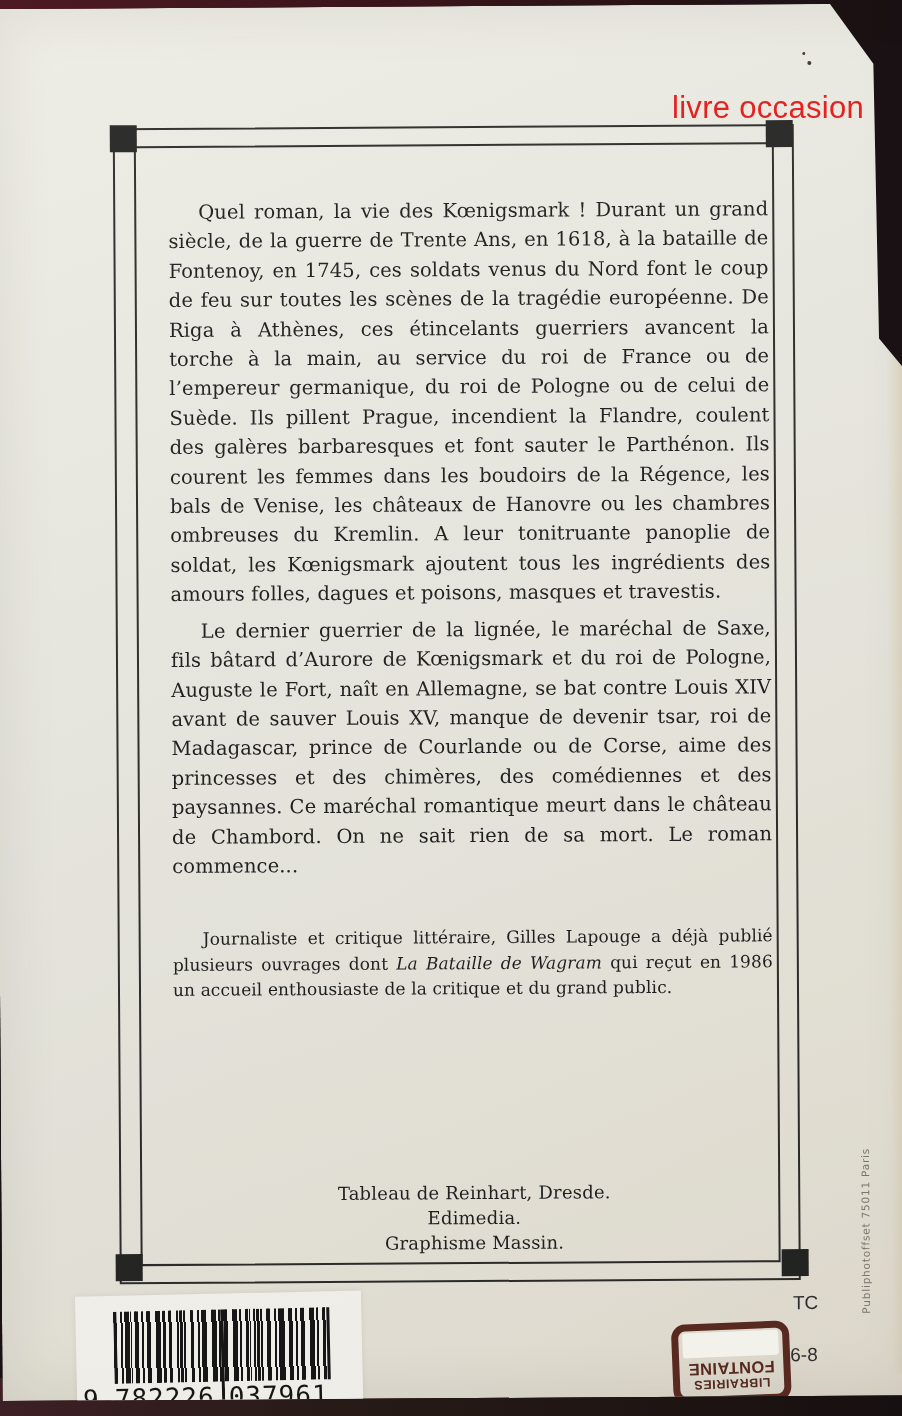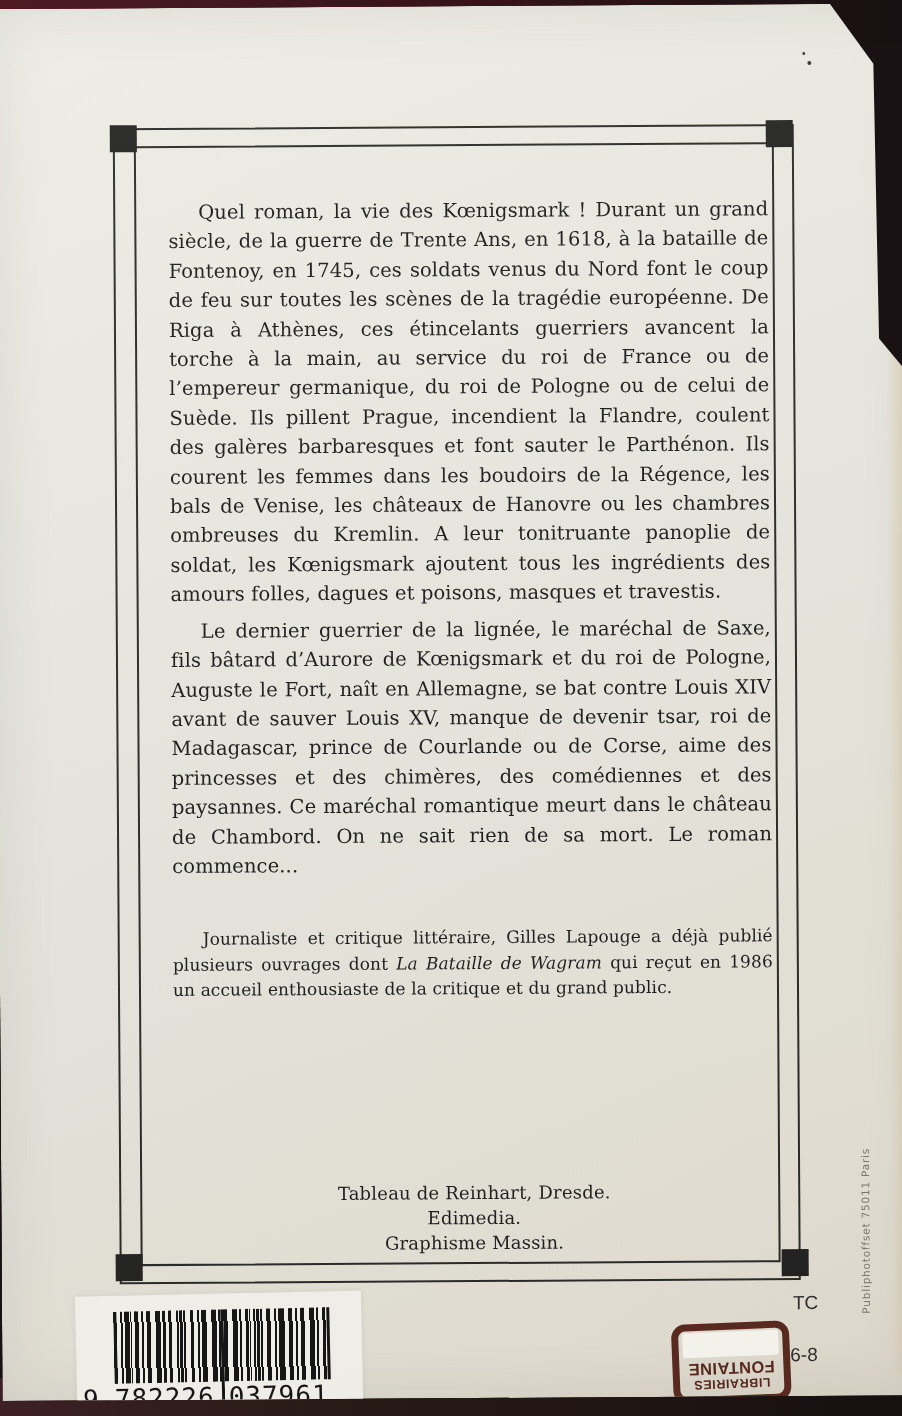--- a/index.html
+++ b/index.html
@@ -157,14 +157,15 @@
       <div class="s-line s2">FONTAINE</div>
       <div class="s-label"></div>
     </div>
 
     <div class="printer">Publiphotoffset  75011  Paris</div>
 
     <div class="speck sp1"></div>
     <div class="speck sp2"></div>
   </div>
 
+  <div class="occasion">livre occasion</div>
 
 </div>
 
 </body></html>

